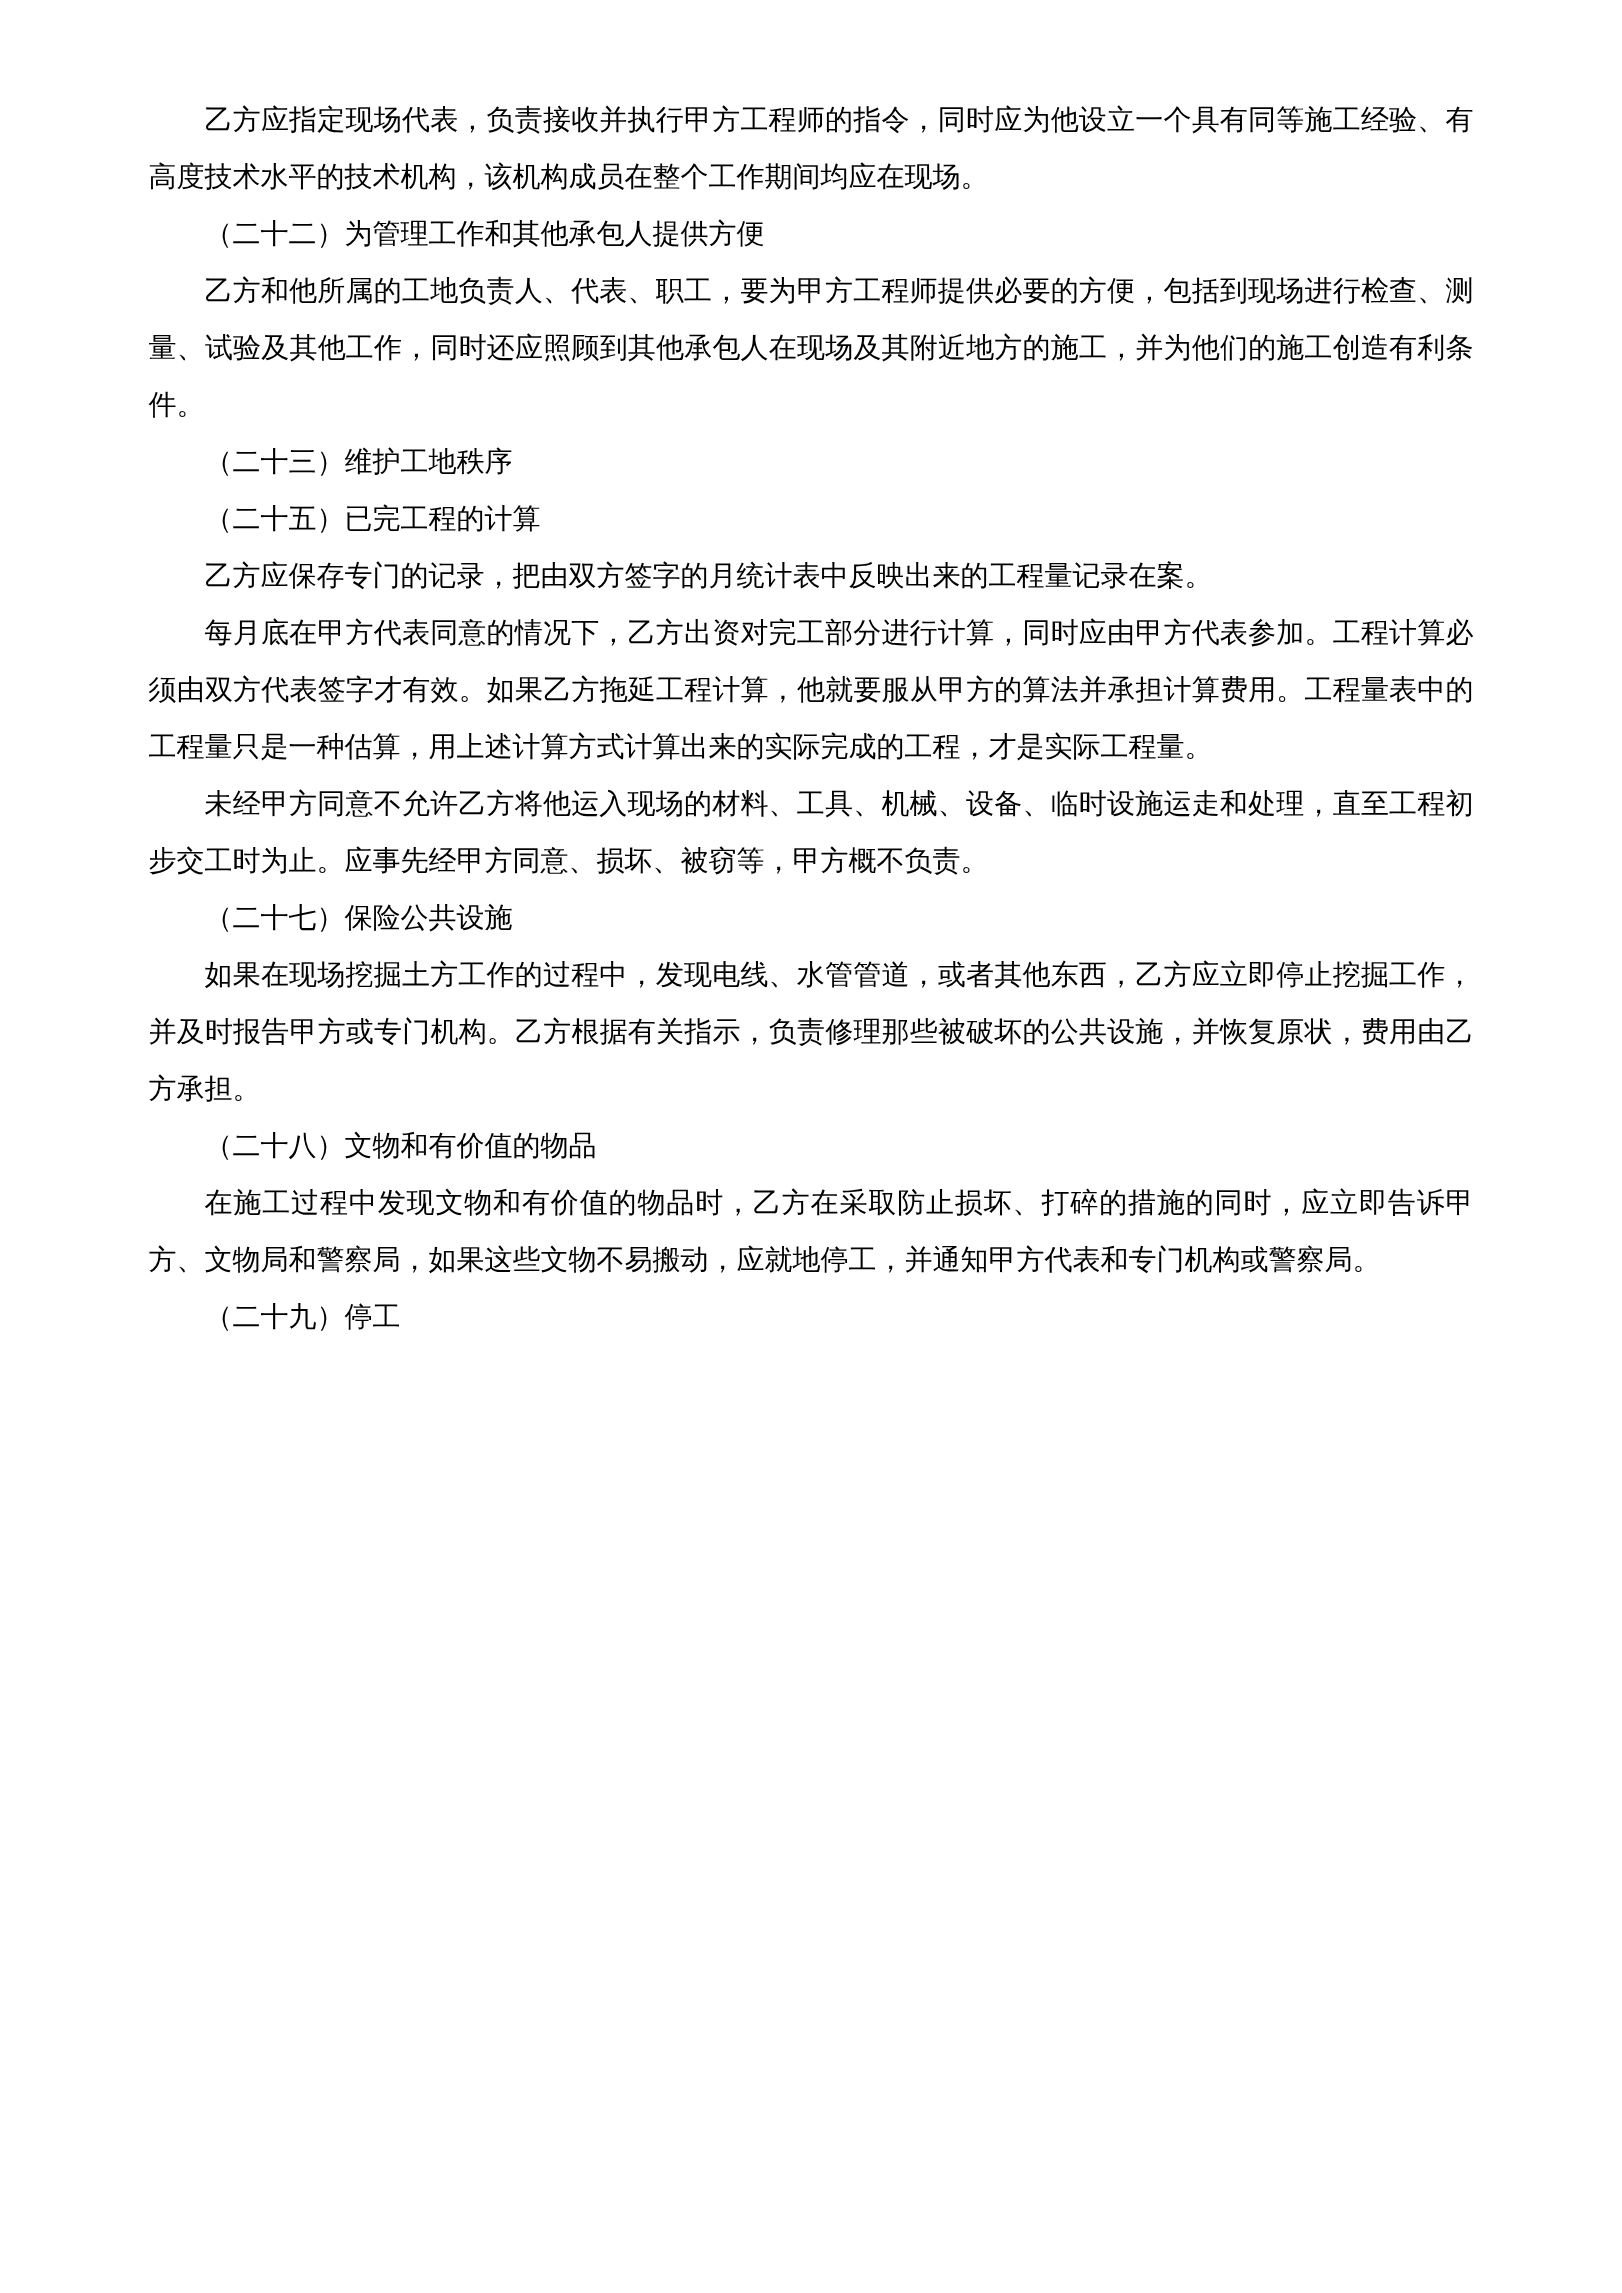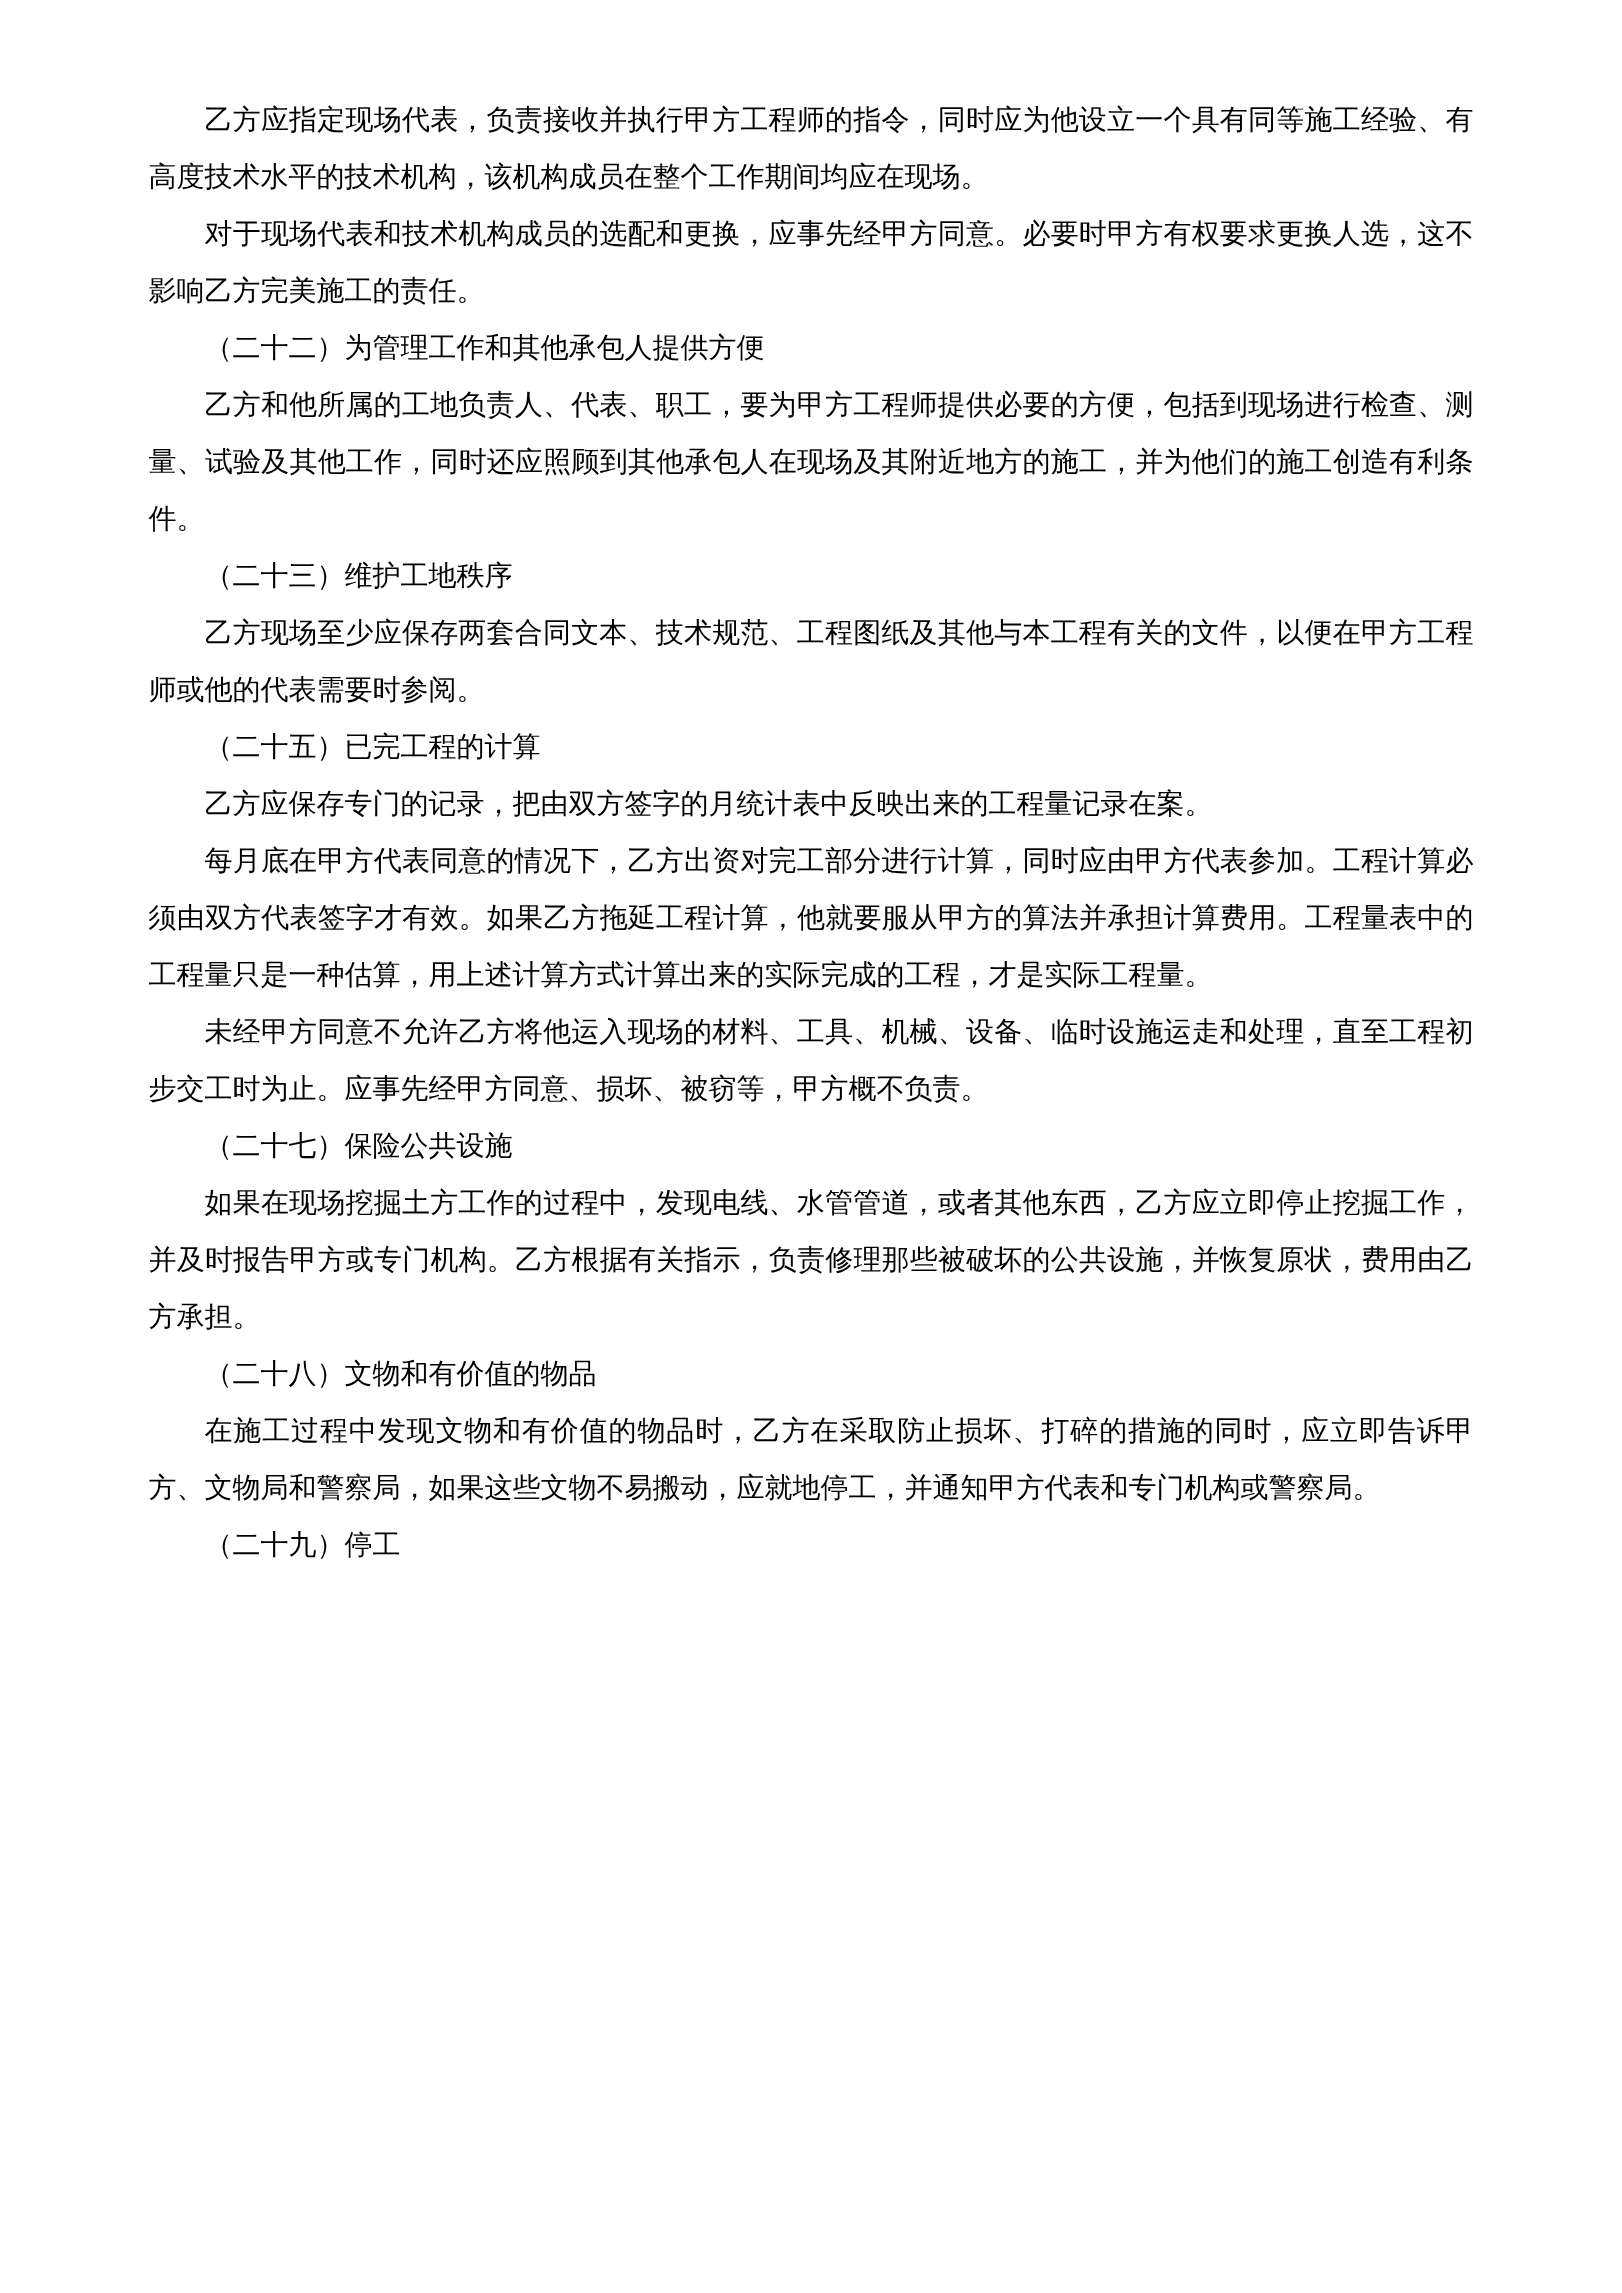--- a/index.html
+++ b/index.html
@@ -34,25 +34,23 @@
     font-weight: normal;
     text-align: left;
   }
 </style>
 </head>
 <body>
 
 <div class="page">
   <div class="content" id="document-content">
       <p class="para">乙方应指定现场代表，负责接收并执行甲方工程师的指令，同时应为他设立一个具有同等施工经验、有高度技术水平的技术机构，该机构成员在整个工作期间均应在现场。</p>
-      <p class="para">对于现场代表和技术机构成员的选配和更换，应事先经甲方同意。必要时甲方有权要求更换人选，这不影响乙方完美施工的责任。</p>
       <p class="heading">（二十二）为管理工作和其他承包人提供方便</p>
       <p class="para">乙方和他所属的工地负责人、代表、职工，要为甲方工程师提供必要的方便，包括到现场进行检查、测量、试验及其他工作，同时还应照顾到其他承包人在现场及其附近地方的施工，并为他们的施工创造有利条件。</p>
       <p class="heading">（二十三）维护工地秩序</p>
-      <p class="para">乙方现场至少应保存两套合同文本、技术规范、工程图纸及其他与本工程有关的文件，以便在甲方工程师或他的代表需要时参阅。</p>
       <p class="heading">（二十五）已完工程的计算</p>
       <p class="para">乙方应保存专门的记录，把由双方签字的月统计表中反映出来的工程量记录在案。</p>
       <p class="para">每月底在甲方代表同意的情况下，乙方出资对完工部分进行计算，同时应由甲方代表参加。工程计算必须由双方代表签字才有效。如果乙方拖延工程计算，他就要服从甲方的算法并承担计算费用。工程量表中的工程量只是一种估算，用上述计算方式计算出来的实际完成的工程，才是实际工程量。</p>
       <p class="para">未经甲方同意不允许乙方将他运入现场的材料、工具、机械、设备、临时设施运走和处理，直至工程初步交工时为止。应事先经甲方同意、损坏、被窃等，甲方概不负责。</p>
       <p class="heading">（二十七）保险公共设施</p>
       <p class="para">如果在现场挖掘土方工作的过程中，发现电线、水管管道，或者其他东西，乙方应立即停止挖掘工作，并及时报告甲方或专门机构。乙方根据有关指示，负责修理那些被破坏的公共设施，并恢复原状，费用由乙方承担。</p>
       <p class="heading">（二十八）文物和有价值的物品</p>
       <p class="para">在施工过程中发现文物和有价值的物品时，乙方在采取防止损坏、打碎的措施的同时，应立即告诉甲方、文物局和警察局，如果这些文物不易搬动，应就地停工，并通知甲方代表和专门机构或警察局。</p>
       <p class="heading">（二十九）停工</p>
     </div>

